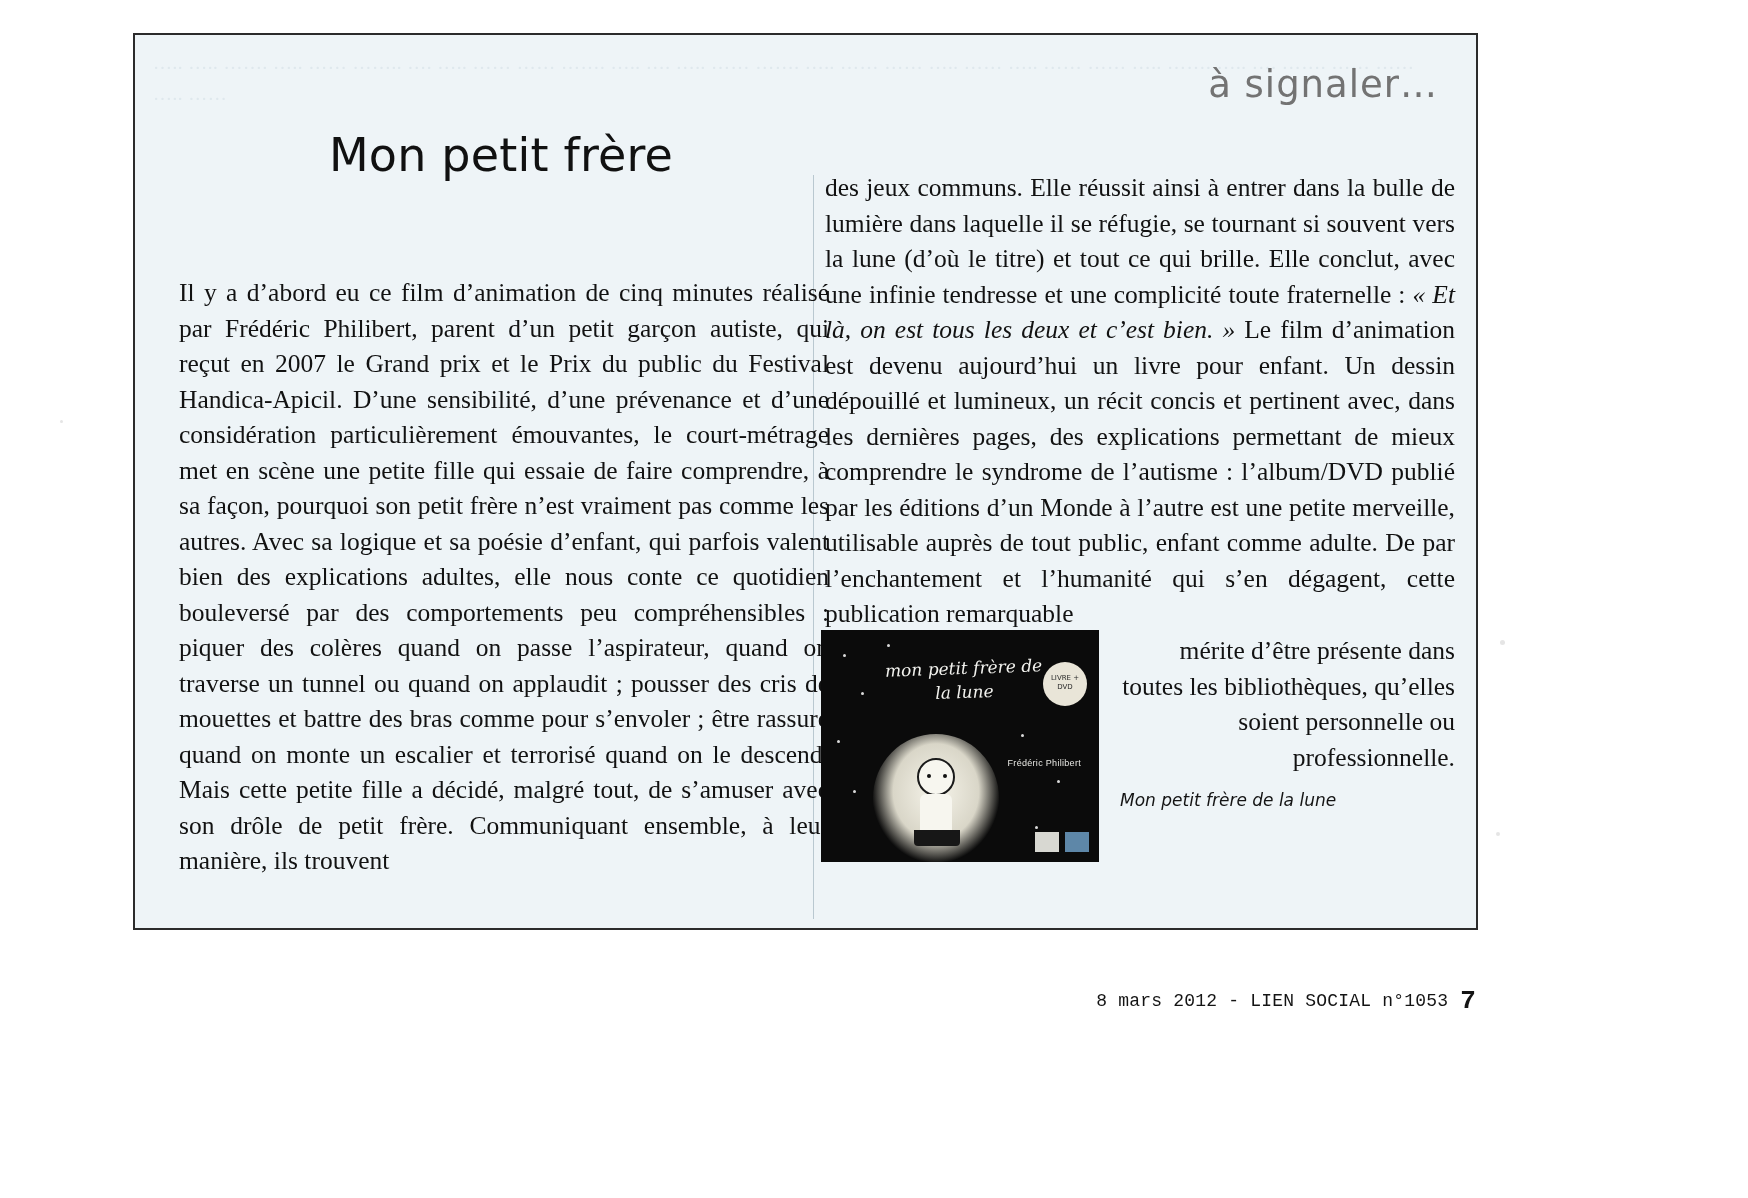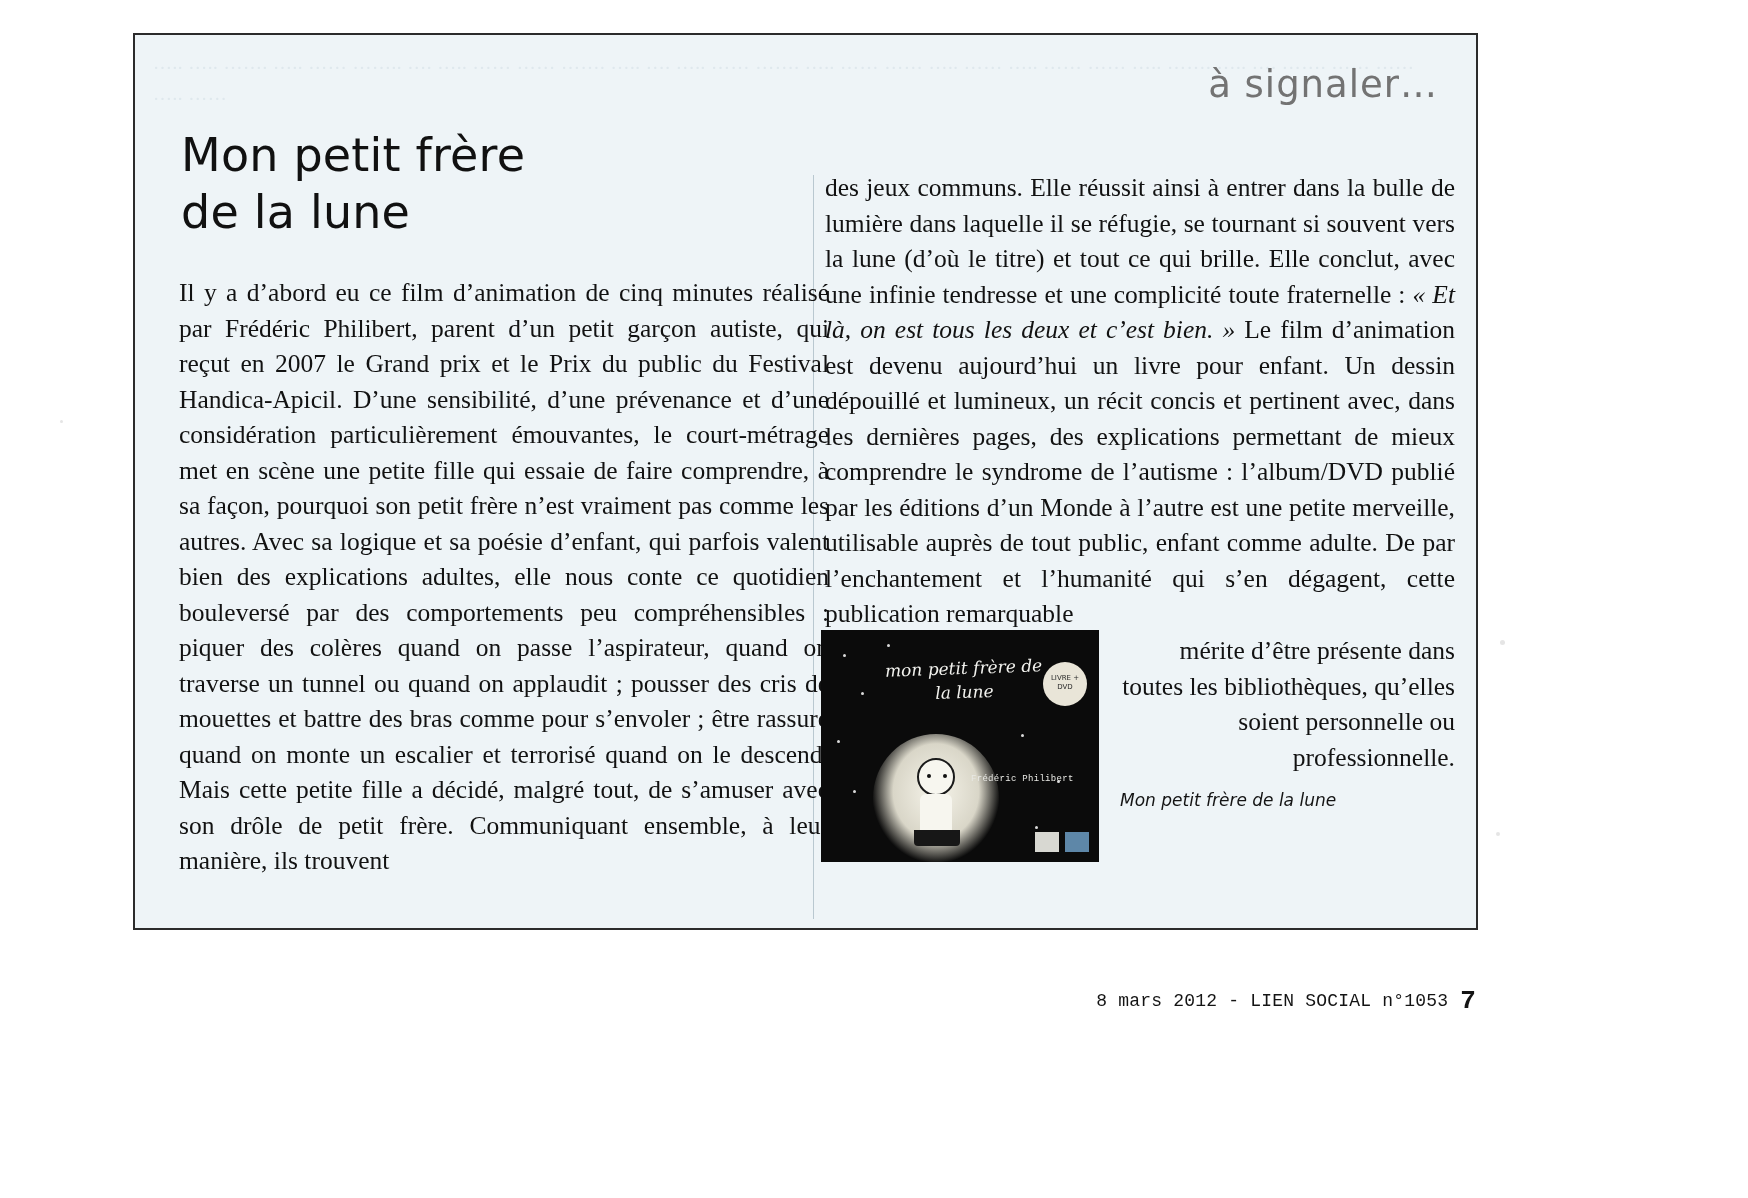--- a/index.html
+++ b/index.html
@@ -67,20 +67,21 @@
     position: absolute;
     left: 46px;
     top: 92px;
     width: 640px;
     font-family: "DejaVu Sans", sans-serif;
     font-weight: 400;
     font-size: 46px;
     line-height: 57px;
     color: #111;
     letter-spacing: .2px;
+    text-align: center;
   }
 
   
   .col {
     position: absolute;
     font-family: "Liberation Serif", serif;
     font-size: 25.5px;
     line-height: 35.5px;
     text-align: justify;
     color: #121212;
@@ -130,25 +131,24 @@
     line-height: 24px;
     text-align: center;
     transform: rotate(-2deg);
   }
   .cover .author {
     position: absolute;
     left: 150px;
     top: 128px;
     width: 110px;
     color: #e8e8e4;
-    font-family: Liberation Mono, monospace;
+    font-family: Liberation Sans, sans-serif;
     font-size: 9px;
-    text-align: left;
+    text-align: right;
     letter-spacing: .3px;
-    margin-top: 16px;
   }
   .cover .moon-badge {
     position: absolute;
     right: 12px;
     top: 32px;
     width: 44px; height: 44px;
     border-radius: 50%;
     background: #e9e5d8;
     color: #2a2a2a;
     font-family: "DejaVu Sans", sans-serif;
@@ -280,21 +280,20 @@
 <div class="page">
 
   <div class="article-box">
 
     <div class="ghost">….. ….. ……. ….. …… …….. …. ….. …… …… ……. ….. …. ….. …… ……. ….. …… …… ….. …… ….. …… …… ….. ……. ….. …. ……. …… …… ….. ……</div>
 
     <div class="section-label">à signaler…</div>
 
     <div class="title">
       <span>Mon petit frère</span><br>
-      <span>de la lune</span>
     </div>
 
     <div class="divider"></div>
 
     <div class="col col-left">
       <p>Il y a d’abord eu ce film d’animation de cinq minutes réalisé par Frédéric Philibert, parent d’un petit garçon autiste, qui reçut en 2007 le Grand prix et le Prix du public du Festival Handica-Apicil. D’une sensibilité, d’une prévenance et d’une considération particulièrement émouvantes, le court-métrage met en scène une petite fille qui essaie de faire comprendre, à sa façon, pourquoi son petit frère n’est vraiment pas comme les autres. Avec sa logique et sa poésie d’enfant, qui parfois valent bien des explications adultes, elle nous conte ce quotidien bouleversé par des comportements peu compréhensibles : piquer des colères quand on passe l’aspirateur, quand on traverse un tunnel ou quand on applaudit ; pousser des cris de mouettes et battre des bras comme pour s’envoler ; être rassuré quand on monte un escalier et terrorisé quand on le descend. Mais cette petite fille a décidé, malgré tout, de s’amuser avec son drôle de petit frère. Communiquant ensemble, à leur manière, ils trouvent</p>
     </div>
 
     <div class="col col-right">
       <p><span>des jeux communs. Elle réussit ainsi à entrer dans la bulle de lumière dans laquelle il se réfugie, se tournant si souvent vers la lune (d’où le titre) et tout ce qui brille. Elle conclut, avec une infinie tendresse et une complicité toute fraternelle : </span><em class="it">« Et là, on est tous les deux et c’est bien. »</em><span> Le film d’animation est devenu aujourd’hui un livre pour enfant. Un dessin dépouillé et lumineux, un récit concis et pertinent avec, dans les dernières pages, des explications permettant de mieux comprendre le syndrome de l’autisme : l’album/DVD publié par les éditions d’un Monde à l’autre est une petite merveille, utilisable auprès de tout public, enfant comme adulte. De par l’enchantement et l’humanité qui s’en dégagent, cette publication remarquable</span></p>

